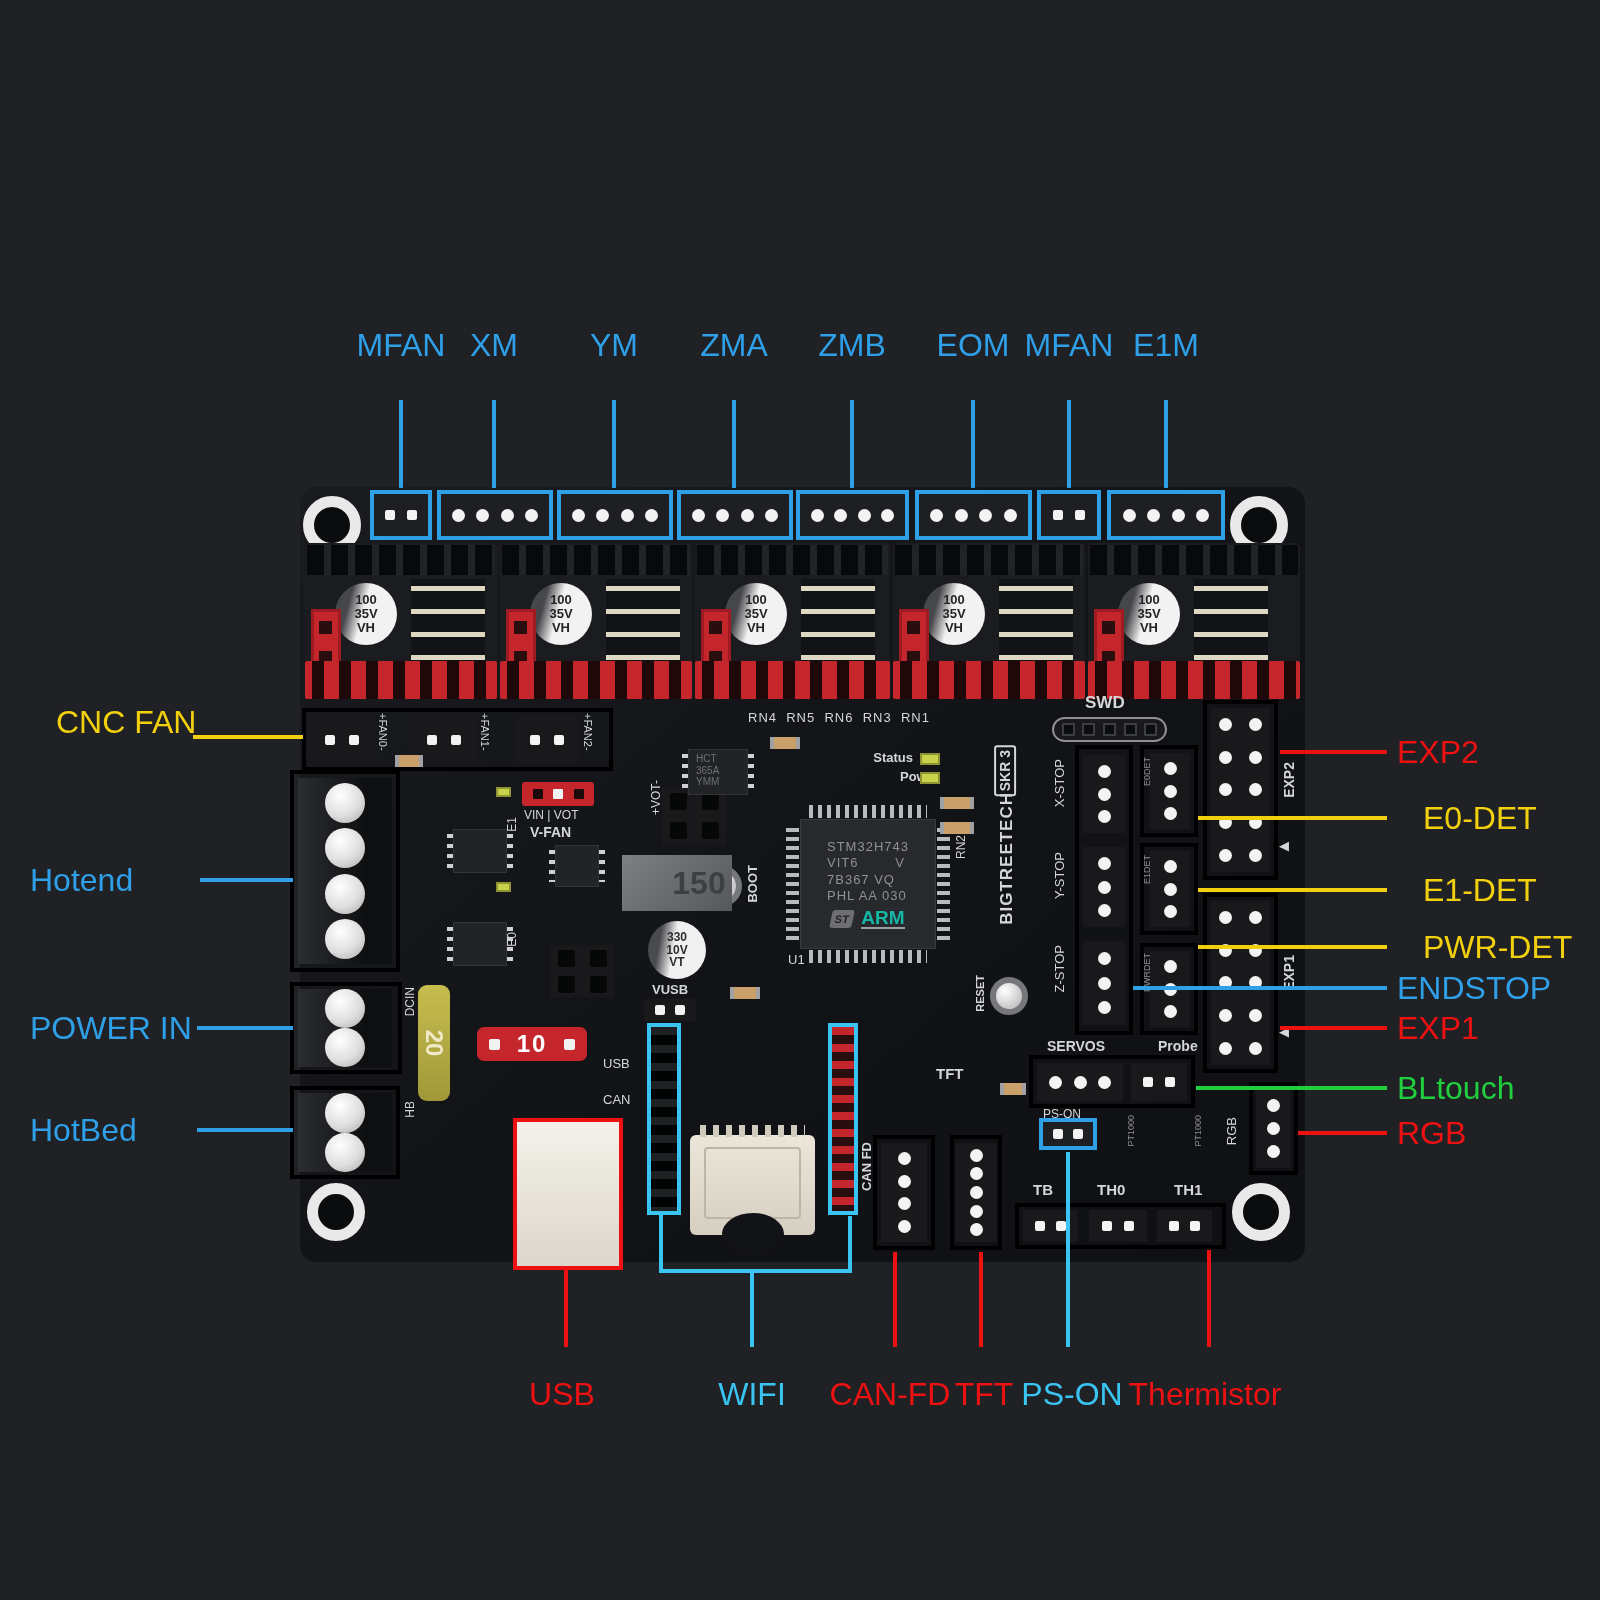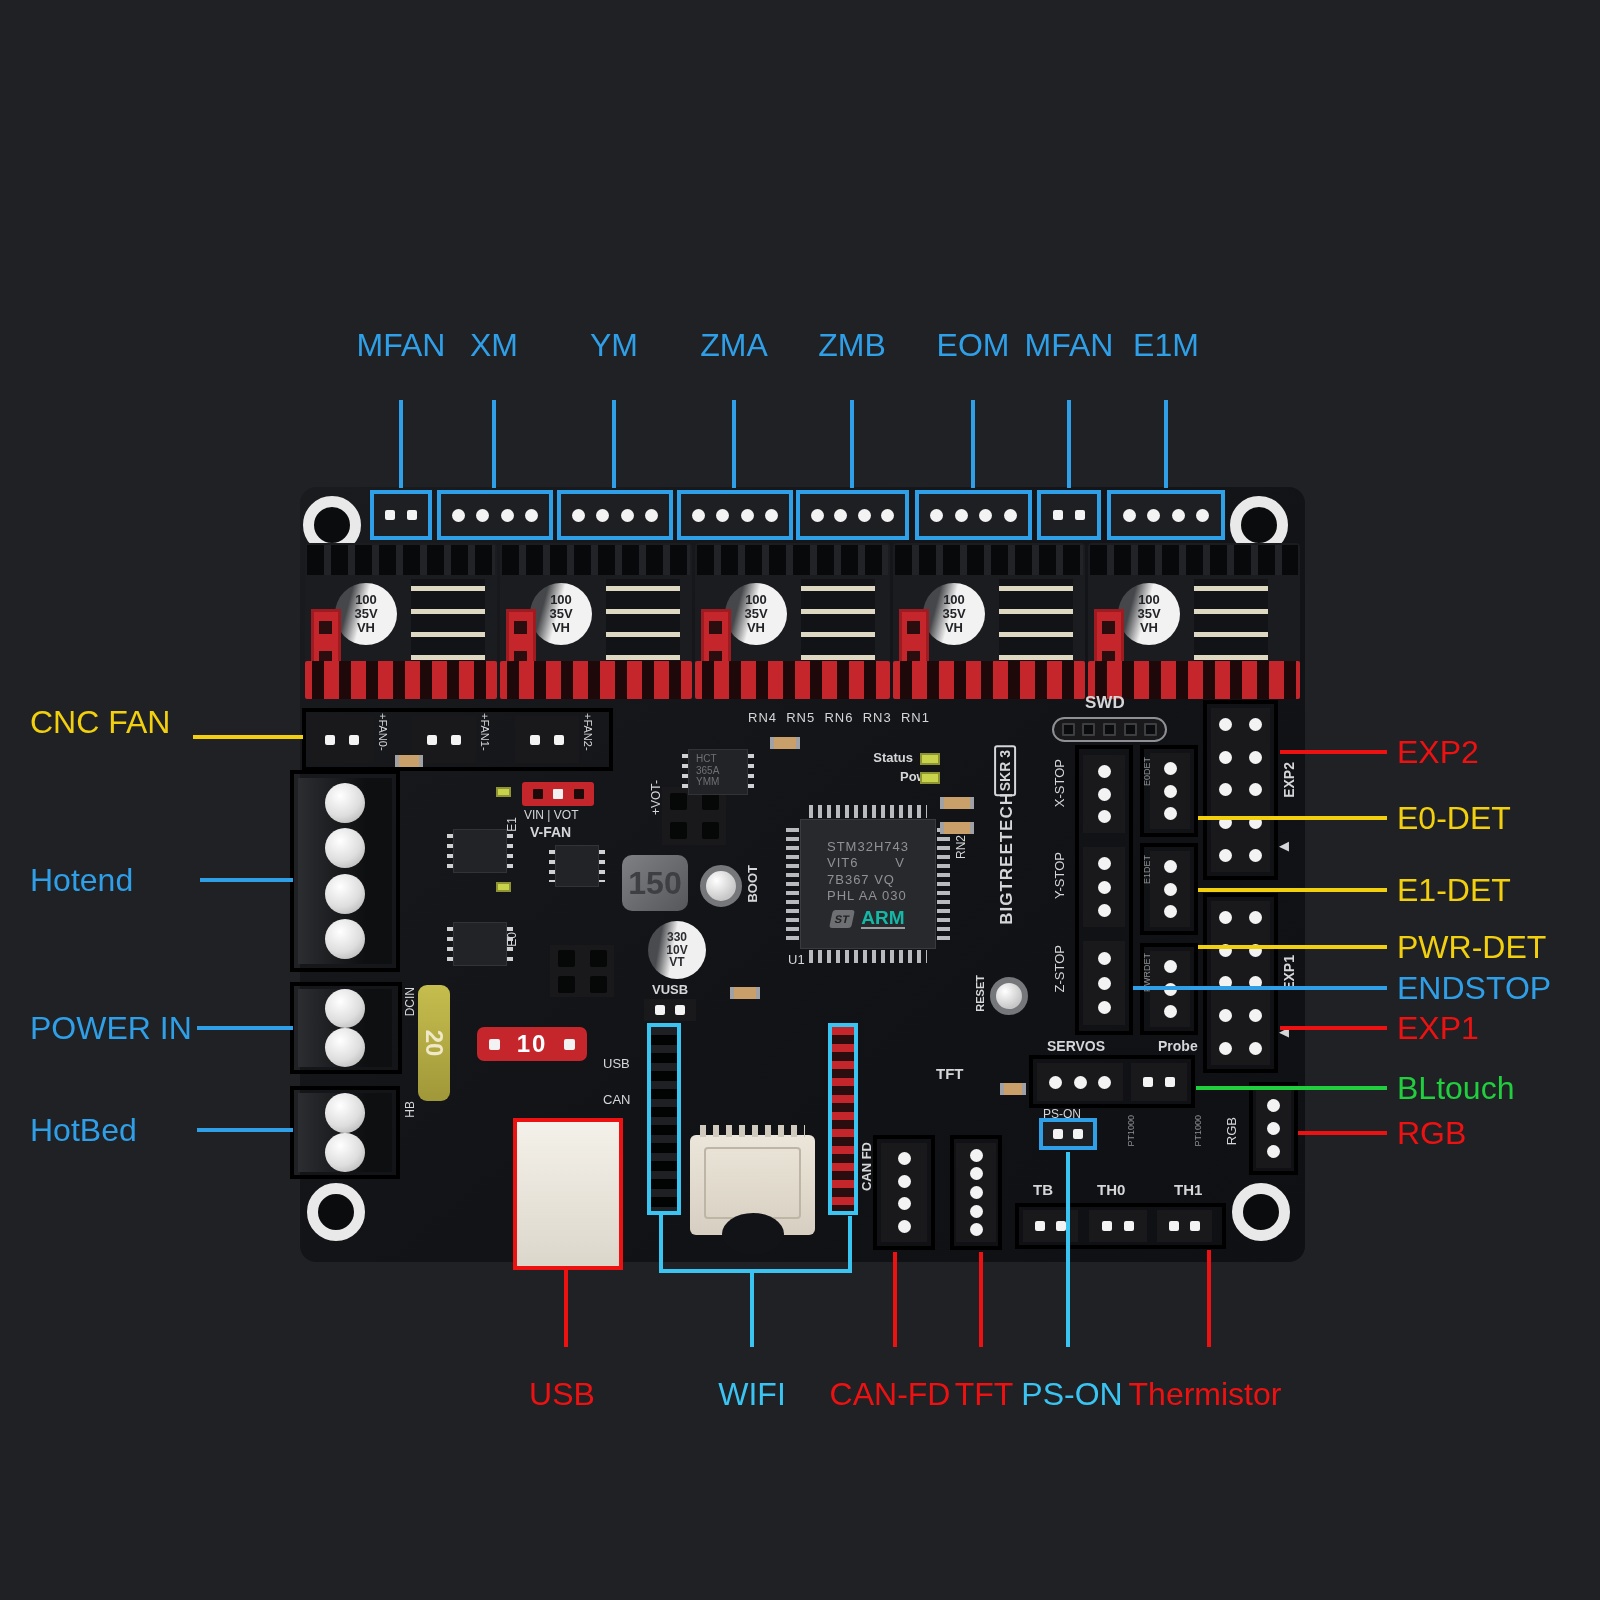--- a/index.html
+++ b/index.html
@@ -14,21 +14,21 @@
          font-size:92px;font-weight:bold;letter-spacing:1px;
          background:linear-gradient(180deg,#ededed 0%,#ffffff 40%,#8d8d8d 100%);
          -webkit-background-clip:text;background-clip:text;color:transparent;}
   
   .vl{position:absolute;width:4px;}
   .hl{position:absolute;height:4px;}
   .fblue{background:var(--blue);} .fcyan{background:var(--cyan);}
   .fyel{background:var(--yellow);} .fred{background:var(--red);} .fgrn{background:var(--green);}
   .L{position:absolute;font-size:32px;white-space:nowrap;}
   .cx{transform:translateX(-50%);} .cy{transform:translateY(-50%);}
-  .tblue{color:var(--blue);} .tcyan{color:var(--cyan);} .tyel{color:var(--yellow);}
+  .tblue{color:var(--blue);} .tcyan{color:var(--cyan);} .tyel{color:var(--yellow);margin-left:26px;}
   .tred{color:var(--red);} .tgrn{color:var(--green);}
   
   .board{position:absolute;left:300px;top:487px;width:1005px;height:775px;
          background:linear-gradient(140deg,#1a1b1e 0%,#121316 55%,#0f1013 100%);
          border-radius:16px;}
   .hole{position:absolute;width:58px;height:58px;border-radius:50%;
         border:11px solid #e9e9e9;background:#0b0c0d;box-sizing:border-box;}
   .con{position:absolute;display:flex;align-items:center;justify-content:space-evenly;
        background:#1e1f22;border:4px solid #2f9fe8;box-sizing:border-box;}
   .con.nob{border:none;background:#19191c;}
@@ -69,22 +69,22 @@
            background:repeating-linear-gradient(180deg,#b9babd 0 4px,transparent 4px 9px);}
   .mcu .ph{position:absolute;left:8px;right:8px;height:13px;
            background:repeating-linear-gradient(90deg,#b9babd 0 4px,transparent 4px 9px);}
   .mcutxt{color:#8f9194;font-size:13px;letter-spacing:1px;text-align:left;white-space:pre-wrap;line-height:1.25;}
   .mcubrand{display:flex;align-items:center;gap:8px;margin-top:4px;}
   .stlogo{width:22px;height:18px;background:#6d6f73;color:#222;font-size:11px;font-weight:bold;
           display:flex;align-items:center;justify-content:center;border-radius:3px;transform:skewX(-12deg);}
   .armtxt{color:#14b8a6;font-size:19px;font-weight:bold;border-bottom:2px solid #9b9da0;line-height:1;}
   .btn{position:absolute;border-radius:50%;background:radial-gradient(circle at 35% 32%,#ffffff,#c7c7c7 70%);
        border:6px solid #75777a;box-sizing:border-box;}
-  .ind{position:absolute;background:linear-gradient(135deg,#7e8083,#55575a);border-radius:10px;
-       display:flex;align-items:center;justify-content:center;color:#3d3f42;font-size:32px;font-weight:bold;}
+  .ind{position:absolute;background:linear-gradient(135deg,#7e8083,#55575a);border-radius:0;
+       display:flex;align-items:center;justify-content:center;color:#3d3f42;font-size:32px;font-weight:bold;padding-left:44px;}
   .scap{position:absolute;border-radius:50%;background:linear-gradient(100deg,#4a4b4e 22%,#f0f0f0 45%);
         color:#2c2d30;font-weight:bold;text-align:center;display:flex;align-items:center;justify-content:center;
         font-size:12px;line-height:1.05;white-space:pre-line;}
   .ic{position:absolute;background:#222326;border:1px solid #323337;}
   .ic::before,.ic::after{content:"";position:absolute;top:4px;bottom:4px;width:6px;
         background:repeating-linear-gradient(180deg,#cfd0d2 0 4px,transparent 4px 10px);}
   .ic::before{left:-7px;} .ic::after{right:-7px;}
   .smd{position:absolute;background:#c9a06a;border-left:4px solid #9fa1a4;border-right:4px solid #9fa1a4;box-sizing:border-box;}
   .usbport{position:absolute;background:linear-gradient(180deg,#f4f1ea,#dcd7cb);border:4px solid var(--red);box-sizing:border-box;}
   .sd{position:absolute;background:linear-gradient(180deg,#ece6da,#d6cfc1);border-radius:6px;}

